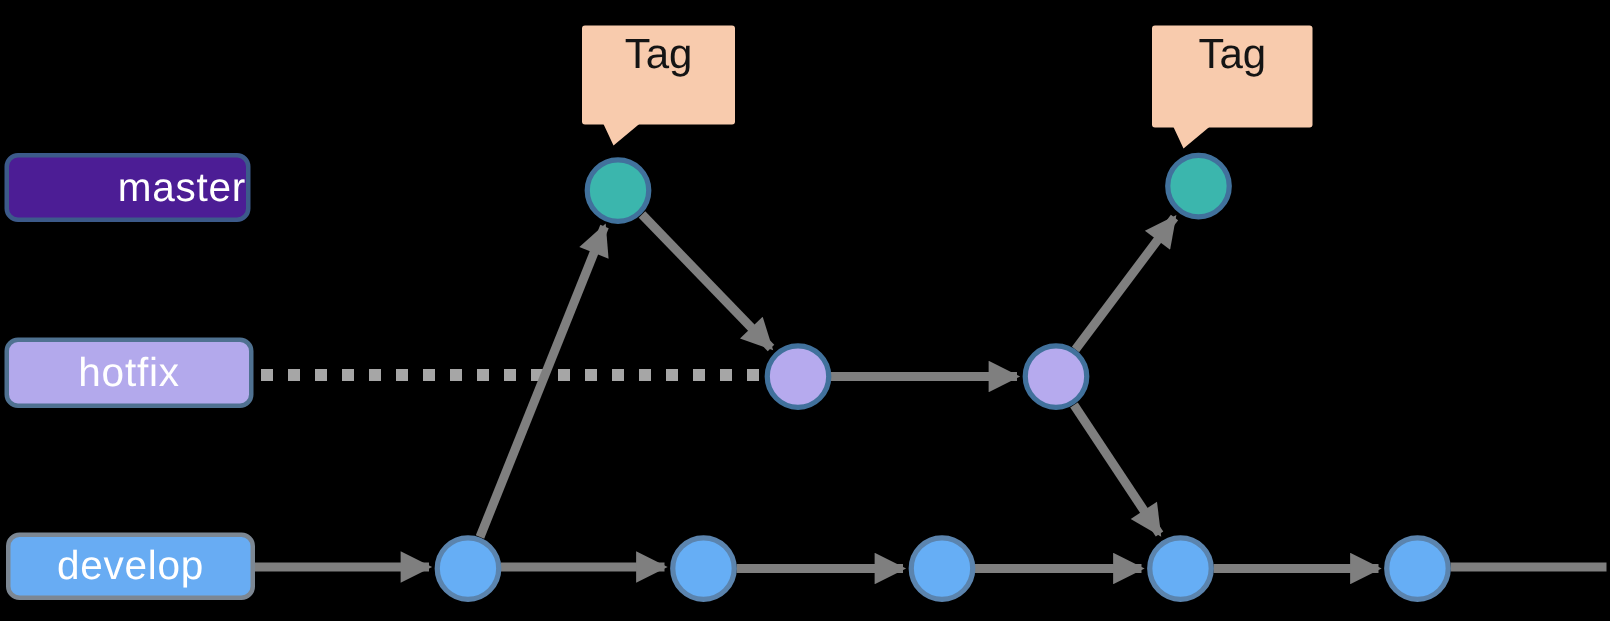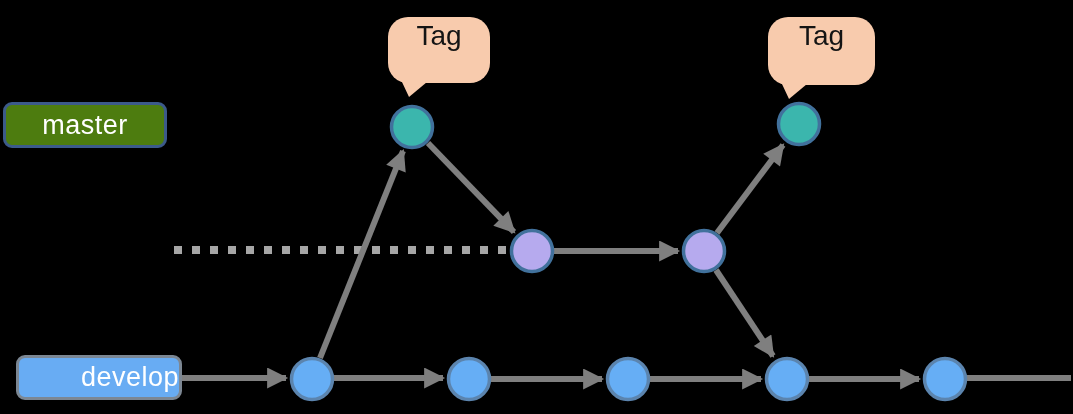--- a/index.html
+++ b/index.html
@@ -16,24 +16,24 @@
     display:flex;align-items:center;justify-content:center;
     border:3px solid #41719c;
     border-radius:9px;
     color:#fff;
     font-size:27px;
     letter-spacing:0.5px;
     background:#888;
   }
   .label-master{left:3px;top:102px;width:158px;height:40px;}
   .label-hotfix{left:3px;top:225px;width:160px;height:41px;}
-  .label-develop{left:16px;top:355px;width:160px;height:39px;justify-content:flex-end;}
+  .label-develop{left:4px;top:355px;width:160px;height:39px;}
   .tag-callout{
     position:absolute;
-    border-radius:20px;
+    border-radius:2px;
     background:var(--tag-fill,#f8cbad);
     color:#141414;
     font-size:28px;
     line-height:31px;
     text-align:center;
     padding-top:3px;
     box-sizing:border-box;
   }
   .tag-callout .pointer{
     position:absolute;
@@ -82,24 +82,27 @@
       <circle cx="532" cy="251" r="20.5" fill="#b6aaee" stroke="#41719c"></circle>
       <circle cx="704" cy="251" r="20.5" fill="#b6aaee" stroke="#41719c"></circle>
       <circle cx="312" cy="379" r="20.5" fill="#66aef5" stroke="#5b84ae"></circle>
       <circle cx="469" cy="379" r="20.5" fill="#66aef5" stroke="#5b84ae"></circle>
       <circle cx="628" cy="379" r="20.5" fill="#66aef5" stroke="#5b84ae"></circle>
       <circle cx="787" cy="379" r="20.5" fill="#66aef5" stroke="#5b84ae"></circle>
       <circle cx="945" cy="379" r="20.5" fill="#66aef5" stroke="#5b84ae"></circle>
     </g>
   </svg>
 
-  <div class="branch-label label-master" style="background-color: #4d7c0f; border-color: rgb(60, 90, 138);">
+  <div class="branch-label label-master" style="background-color: #4c1d95; border-color: rgb(60, 90, 138); justify-content: flex-end;">
     <span>master</span>
   </div>
 
+  <div class="branch-label label-hotfix" style="background-color: rgb(179, 169, 236); border-color: rgb(79, 113, 145);">
+    <span>hotfix</span>
+  </div>
 
   <div class="branch-label label-develop" style="background-color: rgb(104, 172, 243); border-color: rgb(124, 135, 147);">
     <span>develop</span>
   </div>
 
   <div class="tag-callout tag-1" style="--tag-fill: #f8cbad; color: rgb(20, 20, 20);">
     <div>Tag</div>
     <span class="pointer"></span>
   </div>
 

